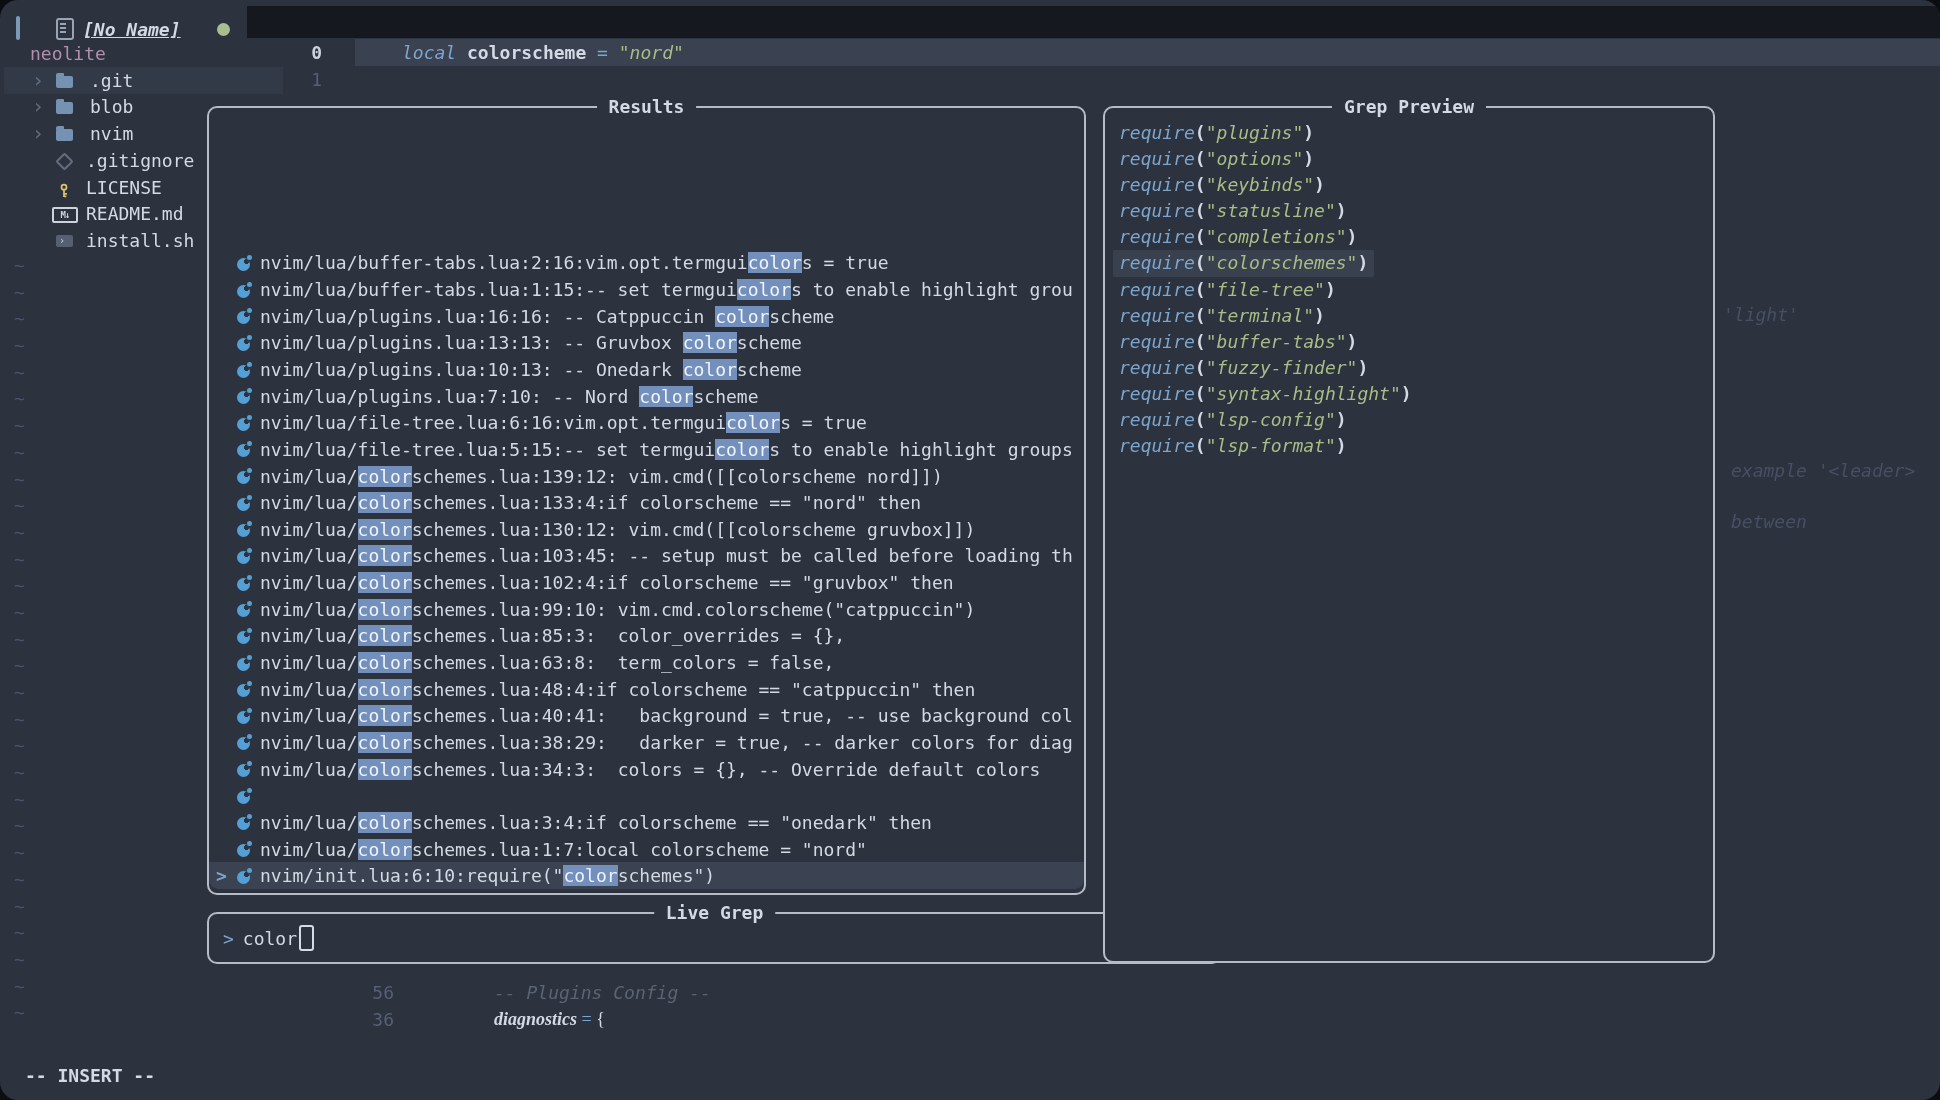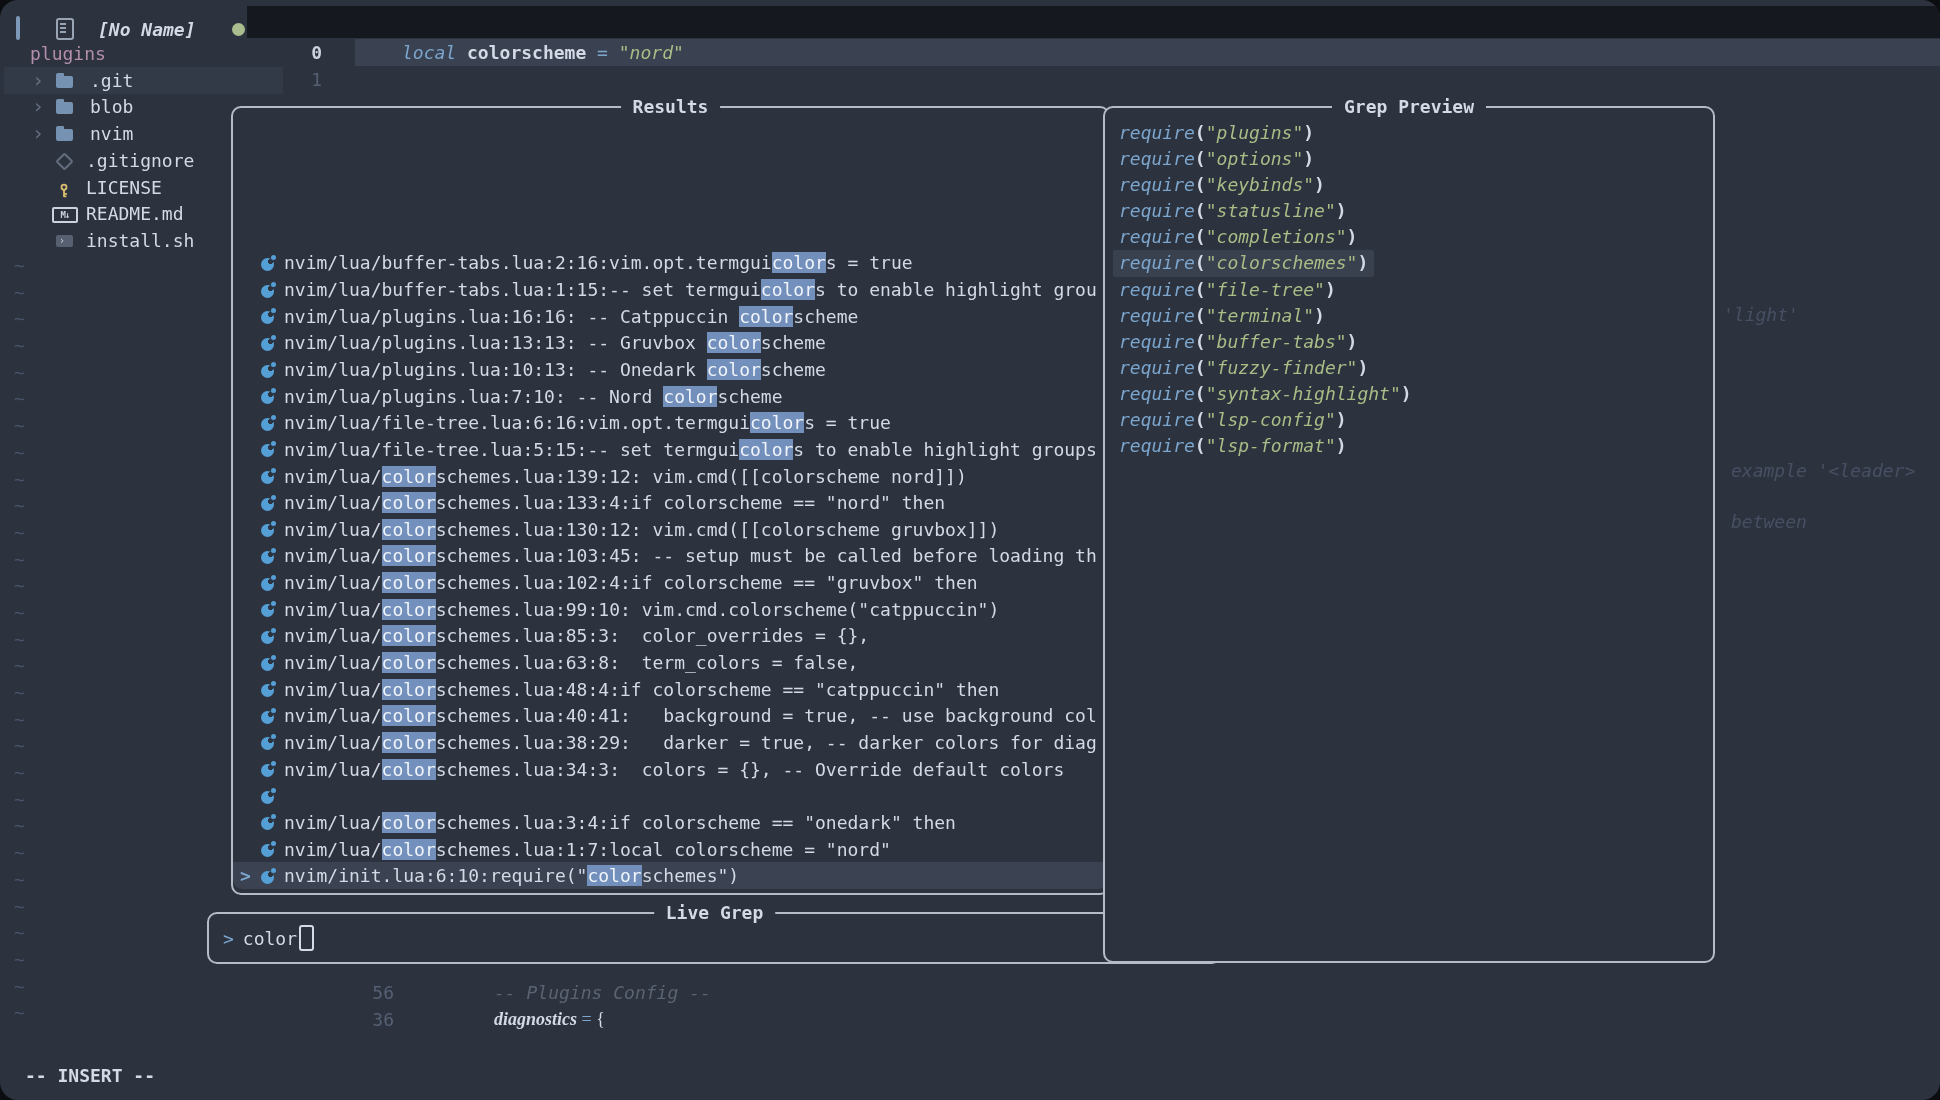--- a/index.html
+++ b/index.html
@@ -5,21 +5,21 @@
   html,body{margin:0;padding:0;background:#0b0d11;width:1940px;height:1100px;overflow:hidden;}
   .term{position:absolute;left:0;top:0;width:1940px;height:1100px;background:var(--background);
     border-radius:18px;overflow:hidden;font-family:"DejaVu Sans Mono","Liberation Mono",monospace;
     font-size:18px;color:var(--foreground);}
   
   .cursor-bar{position:absolute;left:16px;top:16px;width:4px;height:24px;border-radius:2px;background:var(--terminal-cursor);}
   .tab{position:absolute;left:56px;top:15px;height:28px;display:flex;align-items:center;}
   .doc-icon{width:14px;height:18px;border:2px solid var(--icon-gray);border-radius:3px;position:relative;flex:none;}
   .doc-icon::before{content:"";position:absolute;left:2px;top:3px;width:6px;height:2px;background:var(--icon-gray);
     box-shadow:0 4px 0 var(--icon-gray),0 8px 0 var(--icon-gray);}
-  .tab-label{margin-left:24px;font-weight:bold;font-style:italic;color:var(--foreground);}
+  .tab-label{margin-left:9px;font-weight:bold;font-style:italic;color:var(--foreground);text-decoration:underline;}
   .mod-dot{width:13px;height:13px;border-radius:50%;background:var(--modified-dot-green);margin-left:36px;}
   .tabline-fill{position:absolute;left:247px;top:6px;right:0;height:32px;background:var(--tabline-background);}
   
   .cursorline{position:absolute;left:355px;right:0;top:39px;height:27px;background:var(--cursorline);}
   .linenr{position:absolute;left:284px;width:38px;text-align:right;line-height:27px;height:27px;}
   .nr0{top:39px;color:var(--linenr-active);font-weight:bold;}
   .nr1{top:66px;color:var(--linenr);}
   .codeline0{position:absolute;left:402px;top:39px;height:27px;line-height:27px;white-space:pre;}
   .tok-keyword{color:var(--accent-blue);font-style:italic;}
   .tok-identifier{color:var(--foreground);font-weight:bold;}
@@ -42,21 +42,21 @@
   .md-icon{position:absolute;left:48px;top:7px;width:22px;height:12px;border:2px solid var(--icon-light);border-radius:2px;
     color:var(--icon-light);font-size:9px;font-weight:bold;line-height:12px;text-align:center;letter-spacing:-1px;}
   .sh-icon{position:absolute;left:52px;top:8px;width:17px;height:12px;background:var(--shell-gray);border-radius:2px;
     color:#c9d0da;font-size:10px;line-height:11px;padding-left:3px;box-sizing:border-box;}
   #tildes{position:absolute;left:14px;top:253px;width:30px;}
   .tilde{height:26.7px;line-height:26.7px;color:var(--tilde);}
   
   .float{position:absolute;border:2px solid var(--float-border);border-radius:10px;background:var(--background);box-sizing:border-box;}
   .float-title{position:absolute;top:-14px;left:50%;transform:translateX(-50%);background:var(--background);
     padding:0 12px;font-weight:bold;color:var(--foreground);height:26px;line-height:26px;white-space:nowrap;}
-  .results{left:207px;top:106px;width:879px;height:789px;margin-left:24px;}
+  .results{left:207px;top:106px;width:879px;height:789px;}
   .res-list{position:absolute;left:0;right:0;top:0;bottom:4px;display:flex;flex-direction:column;justify-content:flex-end;overflow:hidden;border-radius:9px;}
   .res-row{height:26.65px;flex:none;display:flex;align-items:center;padding-left:28px;position:relative;}
   .res-row.sel{background:var(--selection-background);}
   .sel-ptr{position:absolute;left:7px;color:var(--accent-blue);font-weight:bold;}
   .lua-icon{width:16px;height:16px;position:relative;flex:none;margin-right:7px;}
   .lua-icon::before{content:"";position:absolute;left:0;bottom:0;width:13px;height:13px;border-radius:50%;
     background:radial-gradient(circle at 72% 28%,var(--background) 0 2.4px,var(--lua-icon-blue) 2.5px);}
   .lua-icon::after{content:"";position:absolute;right:1px;top:0;width:5px;height:5px;border-radius:50%;background:var(--lua-icon-blue);}
   .res-text{white-space:pre;overflow:hidden;flex:1;}
   .match{background:var(--match-highlight);color:#f0f4fa;}
@@ -104,21 +104,21 @@
   </div>
   <div class="tabline-fill"></div>
 
   <div class="cursorline"></div>
   <div class="linenr nr0">0</div>
   <div class="codeline0" id="line0-tokens"><span class="tok-keyword">local</span><span class="tok-plain"> </span><span class="tok-identifier">colorscheme</span><span class="tok-plain"> </span><span class="tok-operator">=</span><span class="tok-plain"> </span><span class="tok-string">"nord"</span></div>
   <div class="linenr nr1">1</div>
 
   <div class="tree" id="tree">
     <div class="tree-row root" style="top:0">
-      <span class="root-lbl">plugins</span>
+      <span class="root-lbl">neolite</span>
     </div>
   <div class="tree-row sel" style="top: 26.7px;">
         <span class="chev">›</span>
         <span class="folder-icon"></span>
         <span class="lbl-folder">.git</span>
       </div>
       <div class="tree-row" style="top: 53.4px;">
         <span class="chev">›</span>
         <span class="folder-icon"></span>
         <span class="lbl-folder">blob</span>

